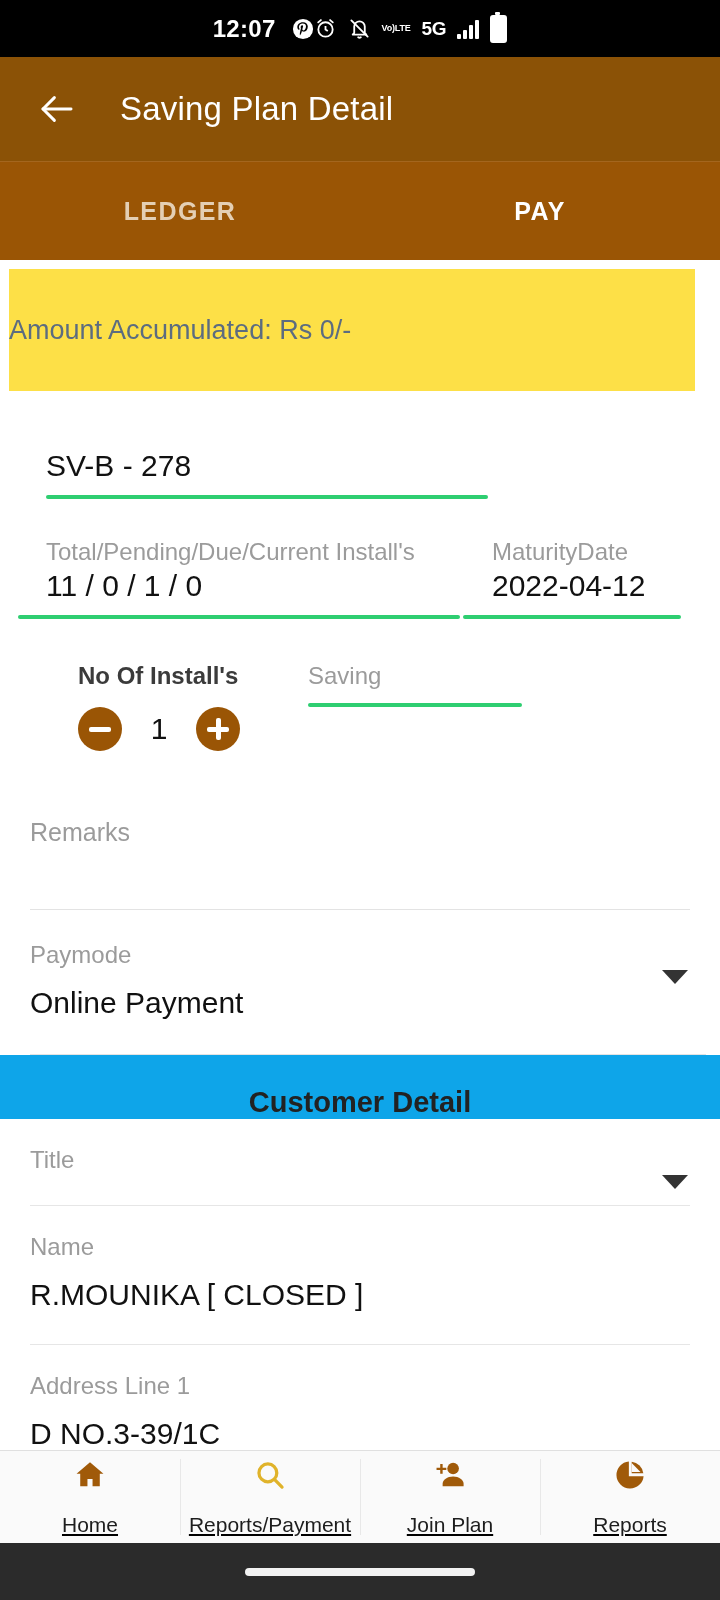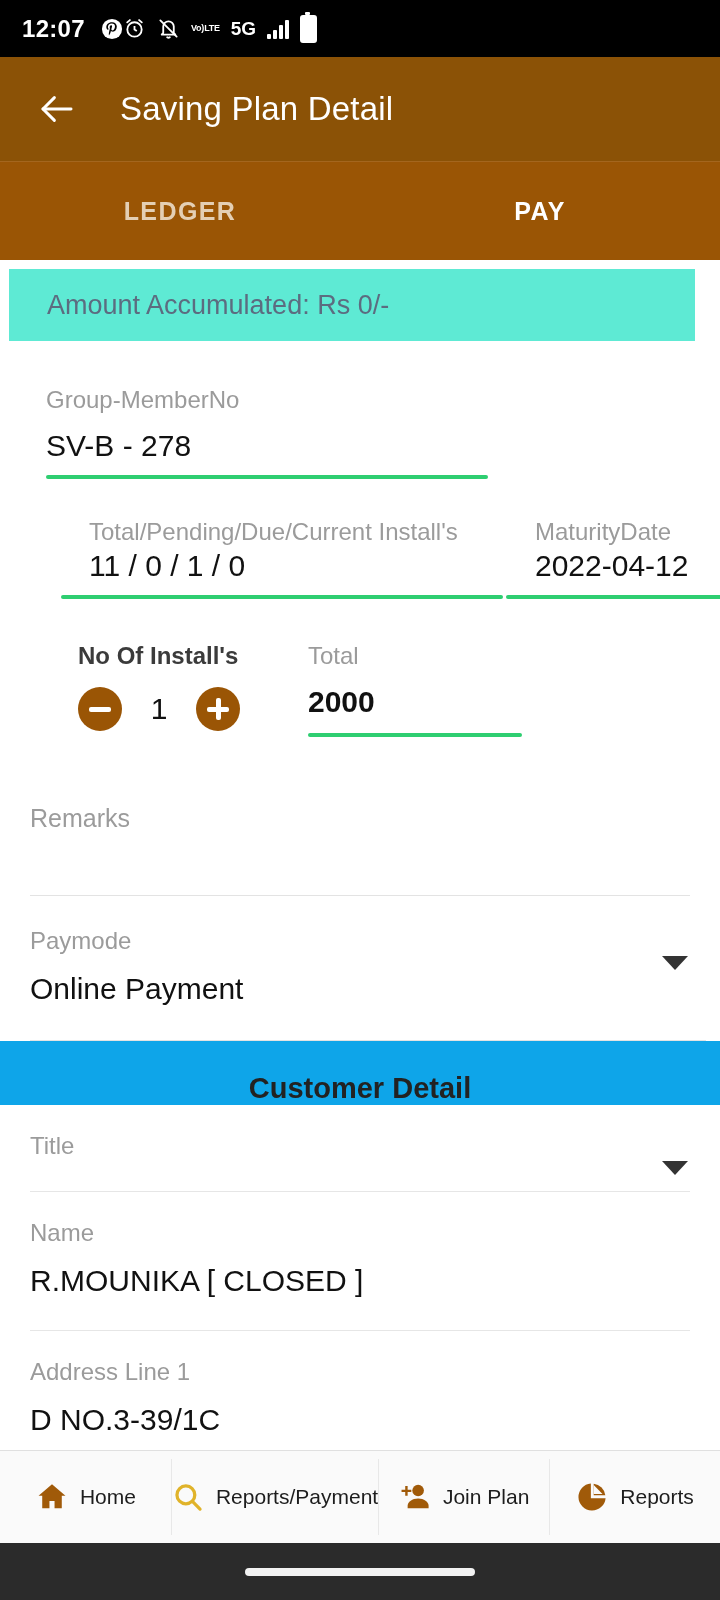--- a/index.html
+++ b/index.html
@@ -7,21 +7,21 @@
     width:720px;height:1600px;
     background:#ffffff;
     font-family:"Liberation Sans", sans-serif;
     overflow:hidden;
   }
   .screen{position:relative;width:720px;height:1600px;overflow:hidden;background:#fff;}
 
   
   .statusbar{
     height:57px;background:#000;color:#fff;
-    display:flex;align-items:center;justify-content:flex-start;
+    display:flex;align-items:center;justify-content:center;
     padding:0 22px;box-sizing:border-box;
   }
   .sb-left{display:flex;align-items:center;gap:16px;}
   .sb-time{font-size:24px;font-weight:600;letter-spacing:.3px;}
   .sb-right{display:flex;align-items:center;gap:11px;}
   .ic{display:inline-flex;align-items:center;justify-content:center;}
   .sb-volte{
     display:flex;flex-direction:row;align-items:center;justify-content:center;
     font-size:9px;line-height:9px;font-weight:700;letter-spacing:-0.2px;
   }
@@ -55,39 +55,39 @@
   }
   .tab{
     flex:1;text-align:center;font-size:25px;letter-spacing:1.4px;font-weight:700;cursor:pointer;
   }
   .tab.active{color:#ffffff;}
   .tab.inactive{color:#e4cfb4;}
 
   
   .accum-wrap{padding:9px 0 0 0;background:#fff;}
   .accum{
-    margin:0 25px 0 9px;background:#5eead4;height:72px;
-    display:flex;align-items:center;padding-left:38px;box-sizing:border-box;
+    margin:0 25px 0 9px;background:#fde047;height:122px;
+    display:flex;align-items:center;box-sizing:border-box;
   }
   .accum-text{color:#5C6C80;font-size:27px;}
 
   
   .field{padding:0 30px;box-sizing:border-box;}
   .flabel{color:#9b9b9b;font-size:24px;line-height:30px;}
   .flabel.dark{color:#3b3b3b;font-weight:700;}
   .fvalue{color:#111;font-size:30px;line-height:38px;}
   .fvalue.bold{font-weight:700;}
   .underline{height:4px;background:#2ECE71;border-radius:2px;}
 
   .row-gm{padding-top:44px;}
   .row-gm .flabel{margin-left:16px;}
   .row-gm .fvalue{margin-top:12px;margin-left:16px;}
   .row-gm .underline{margin-top:10px;width:442px;margin-left:16px;}
 
-  .two-col{display:flex;padding-top:38px;padding-left:43px;}
+  .two-col{display:flex;padding-top:38px;}
   .col-a{width:460px;padding-left:46px;box-sizing:border-box;}
   .col-b{width:260px;padding-left:32px;box-sizing:border-box;}
   .two-col .underline{margin-top:10px;}
   .col-a .underline{width:442px;margin-left:-28px;}
   .col-b .underline{width:218px;margin-left:-29px;}
 
   .inst-row{display:flex;padding-top:42px;margin-left:32px;}
   .inst-left{width:246px;padding-left:46px;box-sizing:border-box;}
   .inst-right{width:300px;padding-left:30px;box-sizing:border-box;}
   .stepper{display:flex;align-items:center;gap:28px;margin-top:16px;}
@@ -124,22 +124,22 @@
   .cust-field .fvalue{margin-top:14px;}
   .cust-field .caret{top:56px;}
   .cust-div{height:1px;background:#e6e6e6;margin-top:30px;}
 
   
   .bottomnav{
     position:absolute;left:0;bottom:57px;width:720px;height:92px;
     background:#FAFAFA;display:flex;border-top:1px solid #e0e0e0;
   }
   .nav-item{
-    flex:1;display:flex;flex-direction:row;align-items:center;justify-content:center;gap:11px;
-    cursor:pointer;position:relative;
+    flex:1;display:flex;flex-direction:column;align-items:center;justify-content:center;gap:21px;
+    cursor:pointer;position:relative;text-decoration:underline;
   }
   .nav-item + .nav-item:before{
     content:"";position:absolute;left:0;top:8px;bottom:8px;width:1px;background:#e8e8e8;
   }
   .nav-label{font-size:21px;color:#1d1d1d;white-space:nowrap;}
   .nav-icon{height:34px;display:flex;align-items:center;justify-content:center;}
 
   
   .gesture{
     position:absolute;left:0;bottom:0;width:720px;height:57px;background:#2b2b2b;
@@ -211,21 +211,20 @@
     <div class="tab active">PAY</div>
   </div>
 
   <div class="accum-wrap">
     <div class="accum">
       <span class="accum-text">Amount Accumulated: Rs 0/-</span>
     </div>
   </div>
 
   <div class="field row-gm">
-    <div class="flabel">Group-MemberNo</div>
     <div class="fvalue">SV-B - 278</div>
     <div class="underline"></div>
   </div>
 
   <div class="two-col">
     <div class="col-a">
       <div class="flabel">Total/Pending/Due/Current Install's</div>
       <div class="fvalue">11 / 0 / 1 / 0</div>
       <div class="underline"></div>
     </div>
@@ -244,22 +243,21 @@
           <span class="bar-h"></span>
         </span>
         <span class="stepper-val">1</span>
         <span class="circ-btn plus-wrap">
           <span class="bar-h"></span>
             <span class="bar-v"></span>
         </span>
       </div>
     </div>
     <div class="inst-right">
-      <div class="flabel">Total</div>
-      <div class="fvalue bold">2000</div>
+      <div class="flabel">Saving</div>
       <div class="underline"></div>
     </div>
   </div>
 
   <div class="remarks">
     <div class="flabel">Remarks</div>
     <div class="divider"></div>
   </div>
 
   <div class="paymode">

